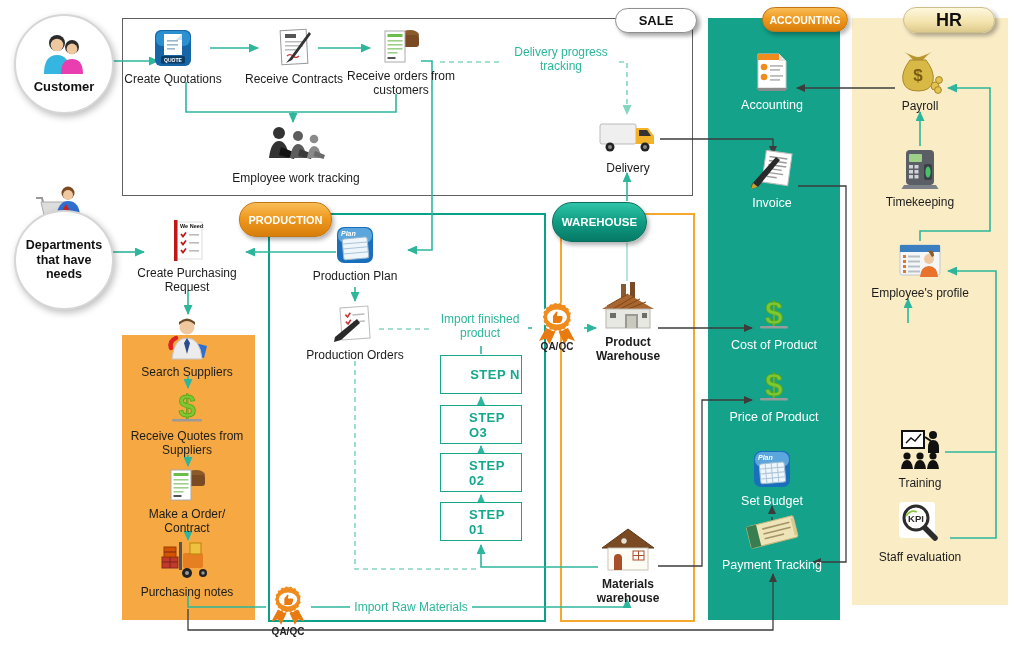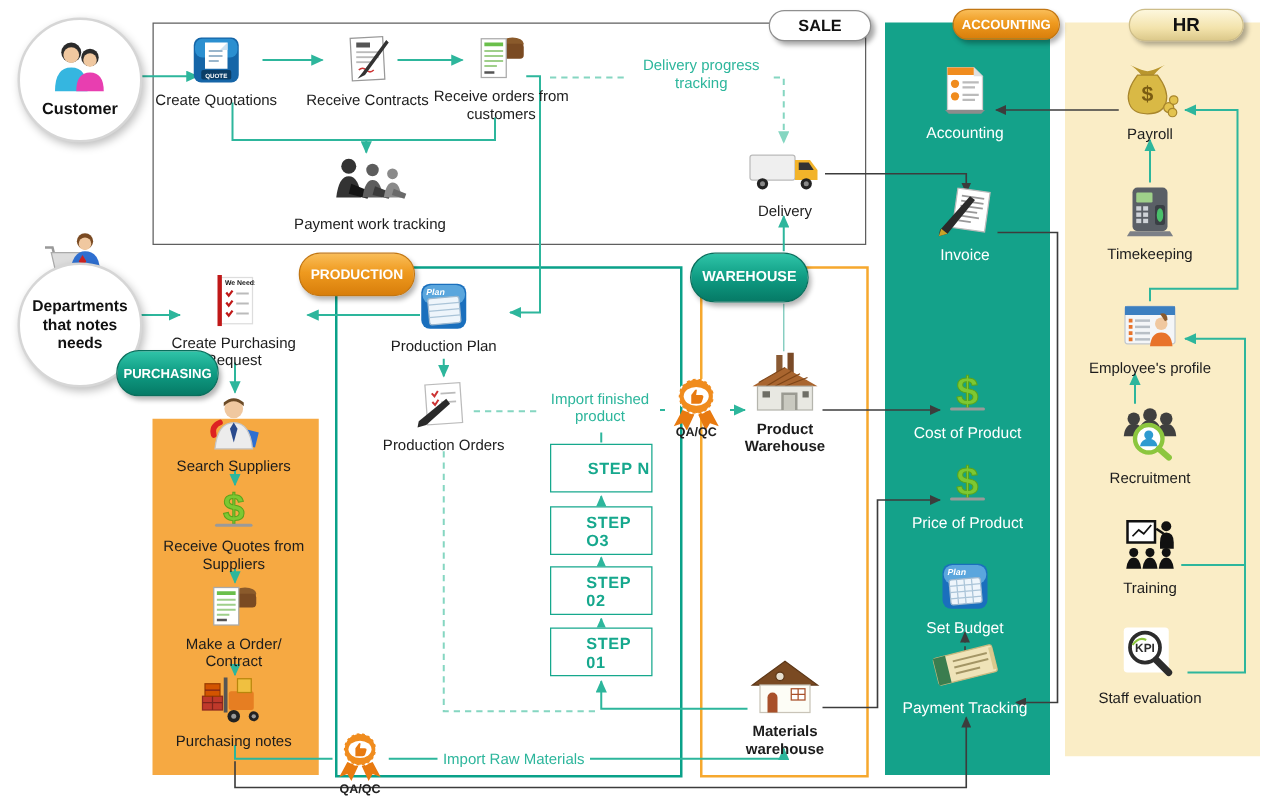--- a/index.html
+++ b/index.html
@@ -100,24 +100,23 @@
       <path d="M772 520 L772 534" stroke-dasharray="3 3" marker-end="url(#ab)"></path>
     </g>
   </svg>
 
   <div class="ann" style="left:505px;top:45px;width:112px;">Delivery progress tracking</div>
   <div class="ann" style="left:432px;top:312px;width:96px;">Import finished product</div>
   <div class="ann" style="left:350px;top:600px;width:122px;">Import Raw Materials</div>
 
   <div class="pill white" style="left:615px;top:8px;width:82px;height:25px;border-radius:13px;font-size:13px;">SALE</div>
   <div class="pill orange" style="left:762px;top:7px;width:86px;height:25px;border-radius:13px;font-size:10.5px;">ACCOUNTING</div>
-  <div class="pill cream" style="left:903px;top:7px;width:92px;height:26px;border-radius:13px;font-size:15px;">HR</div>
+  <div class="pill cream" style="left:903px;top:7px;width:92px;height:26px;border-radius:13px;font-size:18px;">HR</div>
   <div class="pill orange" style="left:239px;top:202px;width:93px;height:35px;border-radius:17px;font-size:11px;">PRODUCTION</div>
   <div class="pill tealp" style="left:552px;top:202px;width:95px;height:40px;border-radius:20px;font-size:11.5px;">WAREHOUSE</div>
-  <div class="pill tealp" style="left:93px;top:280px;width:82px;height:37px;border-radius:18px;font-size:10.5px;">PURCHASING</div>
 
   <div class="actor" style="left:14px;top:14px;width:96px;height:96px;">
     <span>
       <svg width="48" height="42" viewBox="0 0 48 42">
         <circle cx="17" cy="9" r="8" fill="#2b2b2b"></circle>
           <circle cx="17" cy="11" r="6.3" fill="#f0c8a0"></circle>
         <path d="M4 40 Q4 21 17 21 Q30 21 30 40 Z" fill="#35b6e0"></path>
         <circle cx="32" cy="13" r="7" fill="#2b2b2b"></circle>
           <circle cx="32" cy="15" r="5.4" fill="#f0c8a0"></circle>
         <path d="M21 40 Q21 25 32 25 Q43 25 43 40 Z" fill="#e83eb0"></path>
@@ -130,21 +129,21 @@
       <path d="M6 12 h6 l5 20 h22" stroke="#999" stroke-width="2" fill="none"></path>
       <path d="M11 16 h24 l-3 13 h-18 Z" fill="#ddd" stroke="#aaa"></path>
       <circle cx="18" cy="45" r="3" fill="#777"></circle>
         <circle cx="32" cy="45" r="3" fill="#777"></circle>
       <circle cx="38" cy="7" r="6.5" fill="#7a4a22"></circle>
         <circle cx="38" cy="9" r="5" fill="#f0c8a0"></circle>
       <path d="M26 32 Q28 15 38 15 Q50 15 50 32 Q43 38 30 35 Z" fill="#2f6fd0"></path>
       <path d="M36 18 l3 5 -3 5 -3 -5 Z" fill="#cc2222"></path>
     </svg></span>
   <div class="actor" style="left:14px;top:210px;width:96px;height:96px;">
-    <span class="lbl" style="font-size:12.5px;width:84px;">Departments that notes needs</span>
+    <span class="lbl" style="font-size:12.5px;width:84px;">Departments that have needs</span>
   </div>
 
   <div class="node" style="left:117px;top:29px;width:112px;">
     <span>
       <svg width="38" height="38" viewBox="0 0 38 38">
         <rect x="1" y="1" width="36" height="36" rx="6" fill="#1565a7"></rect>
         <rect x="2" y="2" width="34" height="15" rx="6" fill="#2b8fd0"></rect>
         <rect x="10" y="5" width="18" height="21" fill="#fff"></rect>
         <path d="M28 5 v6 h-6 Z" fill="#cfe3f2"></path>
         <rect x="13" y="11" width="11" height="1.6" fill="#9ab6cc"></rect>
@@ -192,21 +191,21 @@
         <circle cx="14" cy="9" r="6" fill="#333"></circle>
           <path d="M4 34 Q6 17 14 17 Q22 17 24 34 Z" fill="#333"></path>
         <path d="M16 23 l15 6 -2 6 -15 -4 Z" fill="#141414"></path>
         <circle cx="33" cy="12" r="5" fill="#5d5d5d"></circle>
           <path d="M25 34 Q27 20 33 20 Q40 20 41 34 Z" fill="#5d5d5d"></path>
         <path d="M35 25 l13 5 -2 5 -13 -3 Z" fill="#3a3a3a"></path>
         <circle cx="49" cy="15" r="4.3" fill="#8a8a8a"></circle>
           <path d="M42 34 Q44 22 49 22 Q55 22 56 34 Z" fill="#8a8a8a"></path>
         <path d="M50 27 l10 4 -1.5 4 -10 -3 Z" fill="#6a6a6a"></path>
       </svg></span>
-    <span class="lbl">Payment work tracking</span>
+    <span class="lbl">Employee work tracking</span>
   </div>
 
   <div class="node" style="left:588px;top:116px;width:80px;">
     <span>
       <svg width="60" height="40" viewBox="0 0 60 40">
         <rect x="2" y="8" width="36" height="20" rx="2" fill="#efefef" stroke="#bbb"></rect>
         <path d="M38 12 h12 l6 8 v8 h-18 Z" fill="#f2b32a"></path>
         <path d="M41 14 h8 l4 6 h-12 Z" fill="#333"></path>
         <circle cx="12" cy="31" r="4.5" fill="#222"></circle>
           <circle cx="47" cy="31" r="4.5" fill="#222"></circle>
@@ -348,40 +347,22 @@
             <rect x="10" y="22.5" width="12" height="2"></rect>
             <rect x="10" y="27.5" width="12" height="2"></rect>
           </g>
         <circle cx="31" cy="16" r="5" fill="#f0c8a0"></circle>
           <path d="M30 8 q6 -2 6 5 l-2 1 Z" fill="#8a5a2b"></path>
         <path d="M22 34 Q23 23 31 23 Q39 23 40 34 Z" fill="#e8732a"></path>
       </svg></span>
     <span class="lbl">Employee's profile</span>
   </div>
 
-  <div class="node" style="left:866px;top:325px;width:108px;">
-    <span>
-      <svg width="46" height="44" viewBox="0 0 46 44">
-        <g fill="#3f3f3f">
-          <circle cx="10" cy="10" r="5"></circle>
-            <path d="M2 24 Q3 14 10 14 Q17 14 18 24 Z"></path>
-          <circle cx="36" cy="10" r="5"></circle>
-            <path d="M28 24 Q29 14 36 14 Q43 14 44 24 Z"></path>
-          <circle cx="23" cy="7" r="5.5"></circle>
-            <path d="M14 22 Q15 11 23 11 Q31 11 32 22 Z"></path>
-        </g>
-        <circle cx="22" cy="26" r="11" fill="#fff" stroke="#8cc63e" stroke-width="3.5"></circle>
-        <circle cx="22" cy="23" r="3.6" fill="#2e9ad0"></circle>
-          <path d="M15 32 Q16 26 22 26 Q28 26 29 32 Z" fill="#2e9ad0"></path>
-        <path d="M30 34 l8 7" stroke="#8cc63e" stroke-width="5" stroke-linecap="round"></path>
-      </svg></span>
-    <span class="lbl">Recruitment</span>
-  </div>
-
-  <div class="node" style="left:866px;top:415px;width:108px;text-align:center;">
+
+  <div class="node" style="left:866px;top:429px;width:108px;text-align:center;">
     <span>
       <svg width="44" height="42" viewBox="0 0 44 42">
         <rect x="4" y="2" width="22" height="17" fill="#fff" stroke="#111" stroke-width="2"></rect>
         <path d="M8 14 l5 -5 4 3 6 -7" stroke="#111" fill="none" stroke-width="1.4"></path>
         <circle cx="35" cy="6" r="4" fill="#111"></circle>
         <path d="M30 19 Q30 11 35 11 Q41 11 41 19 L41 24 h-11 Z" fill="#111"></path>
         <path d="M33 12 L27 8" stroke="#111" stroke-width="2"></path>
         <g fill="#111">
           <circle cx="9" cy="27" r="3.6"></circle>
             <path d="M3 40 Q4 31 9 31 Q14 31 15 40 Z"></path>

